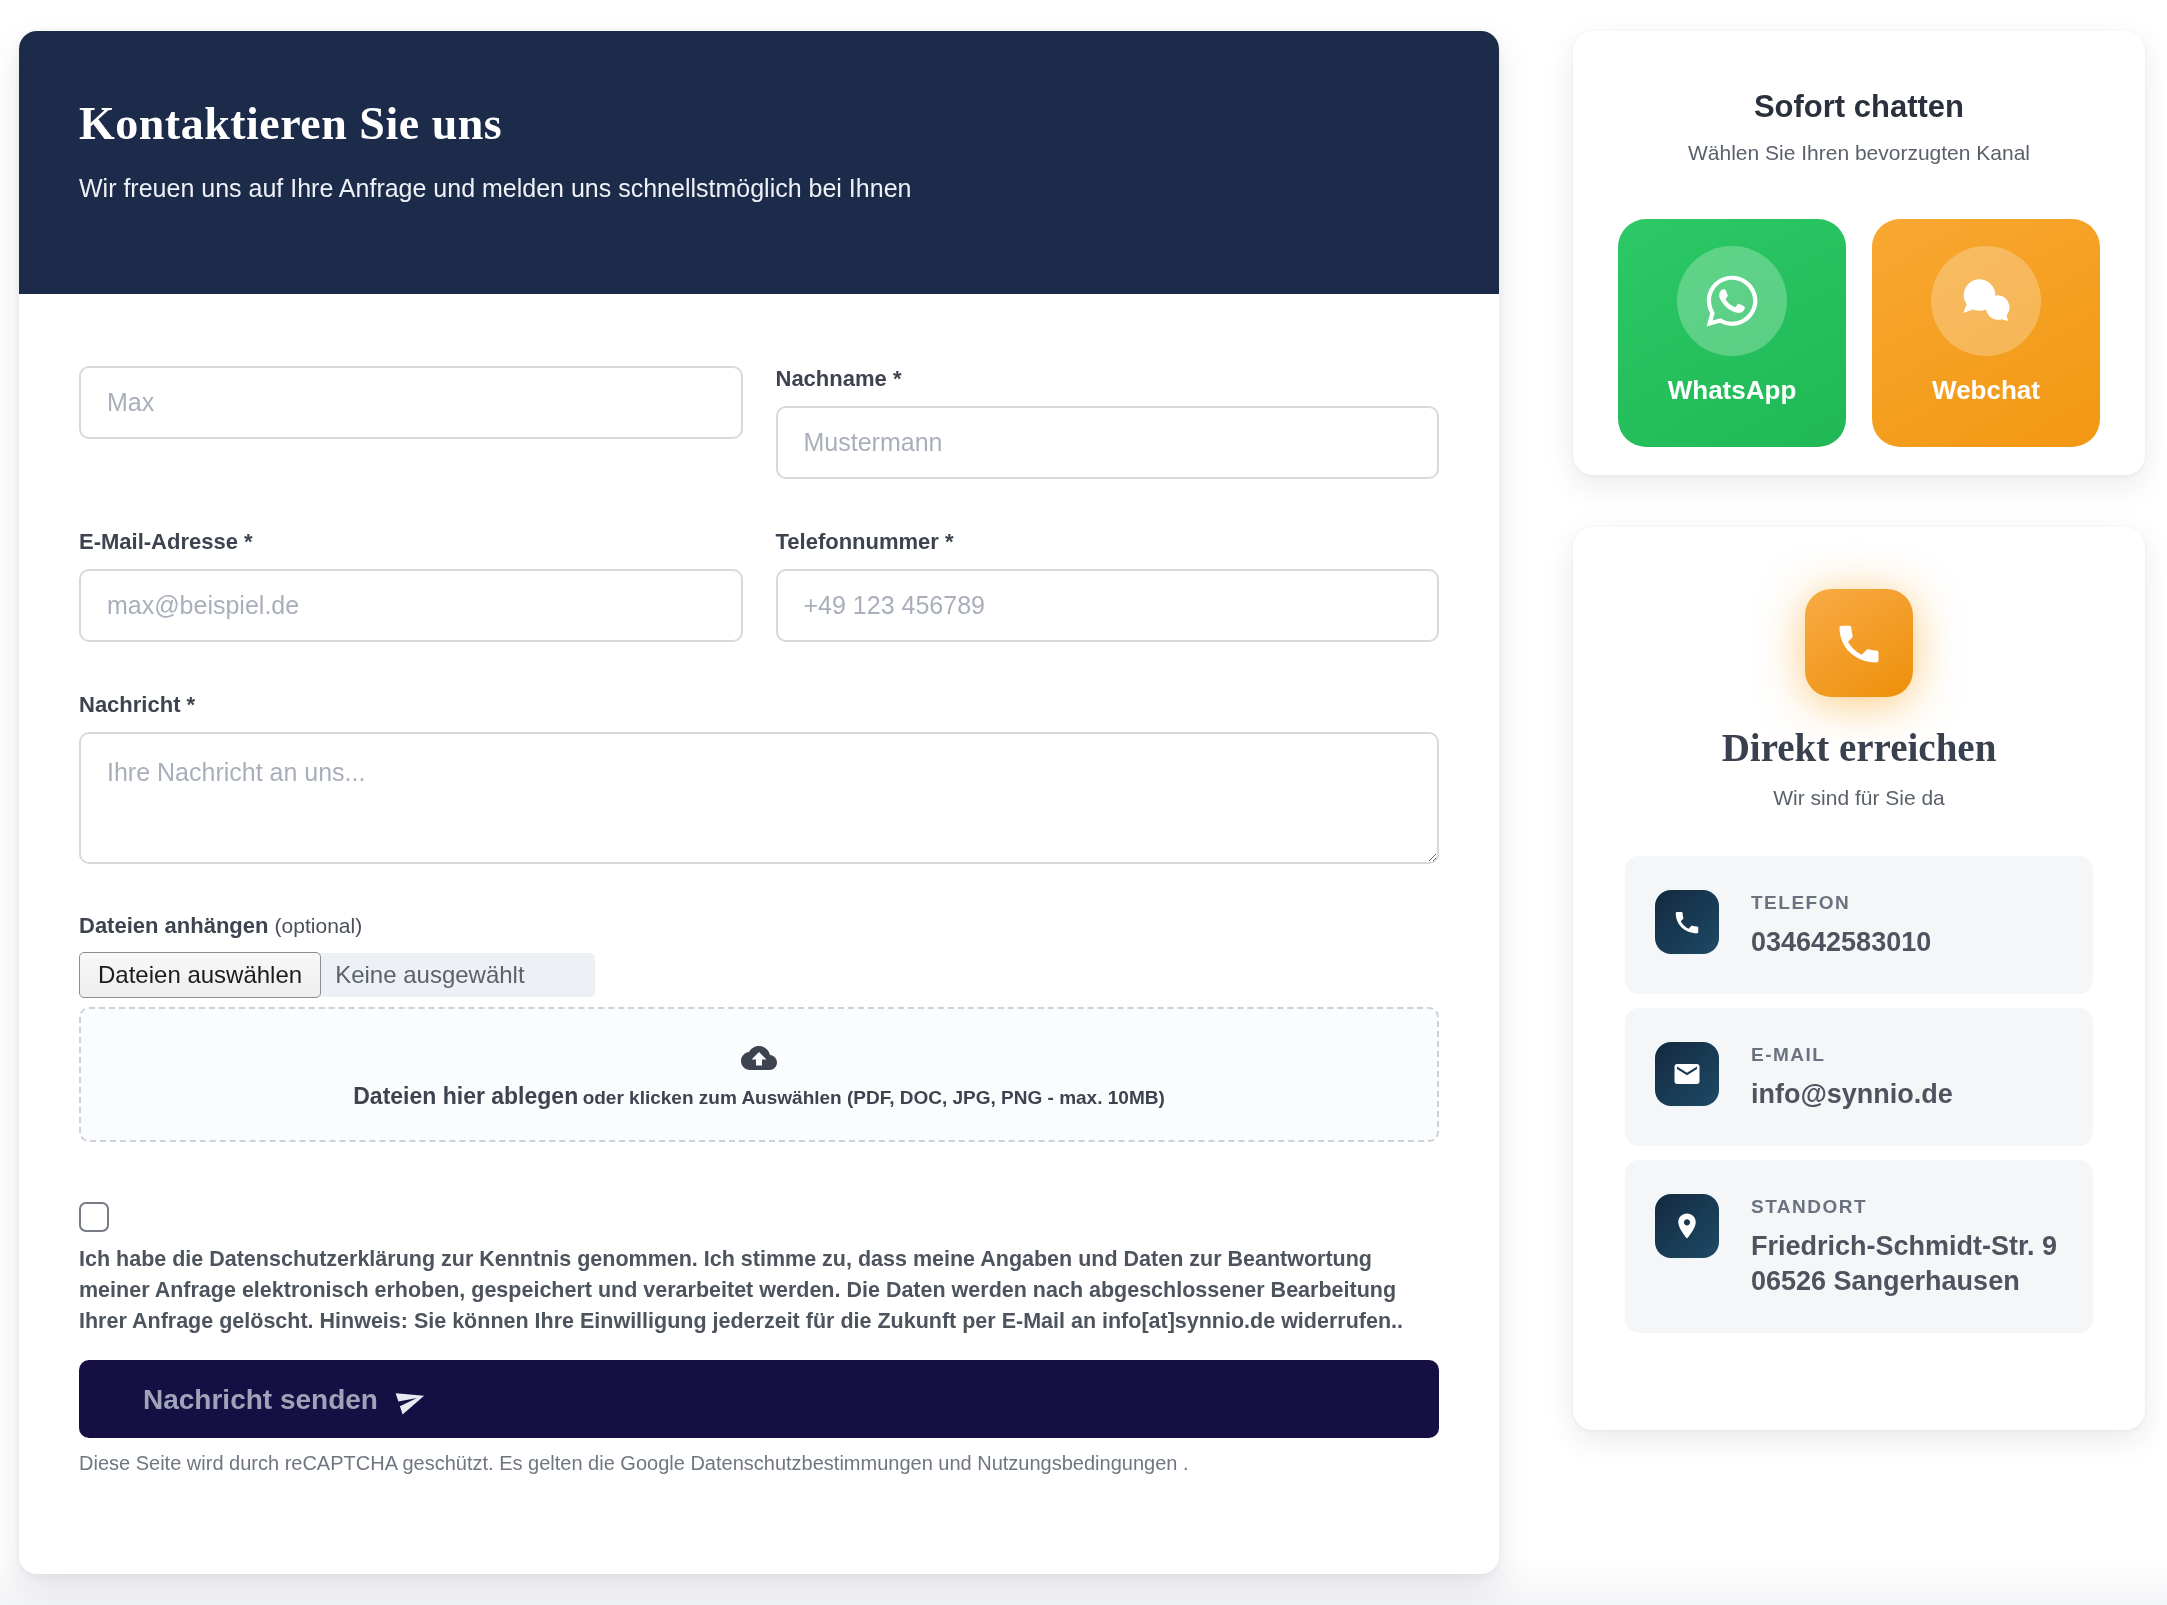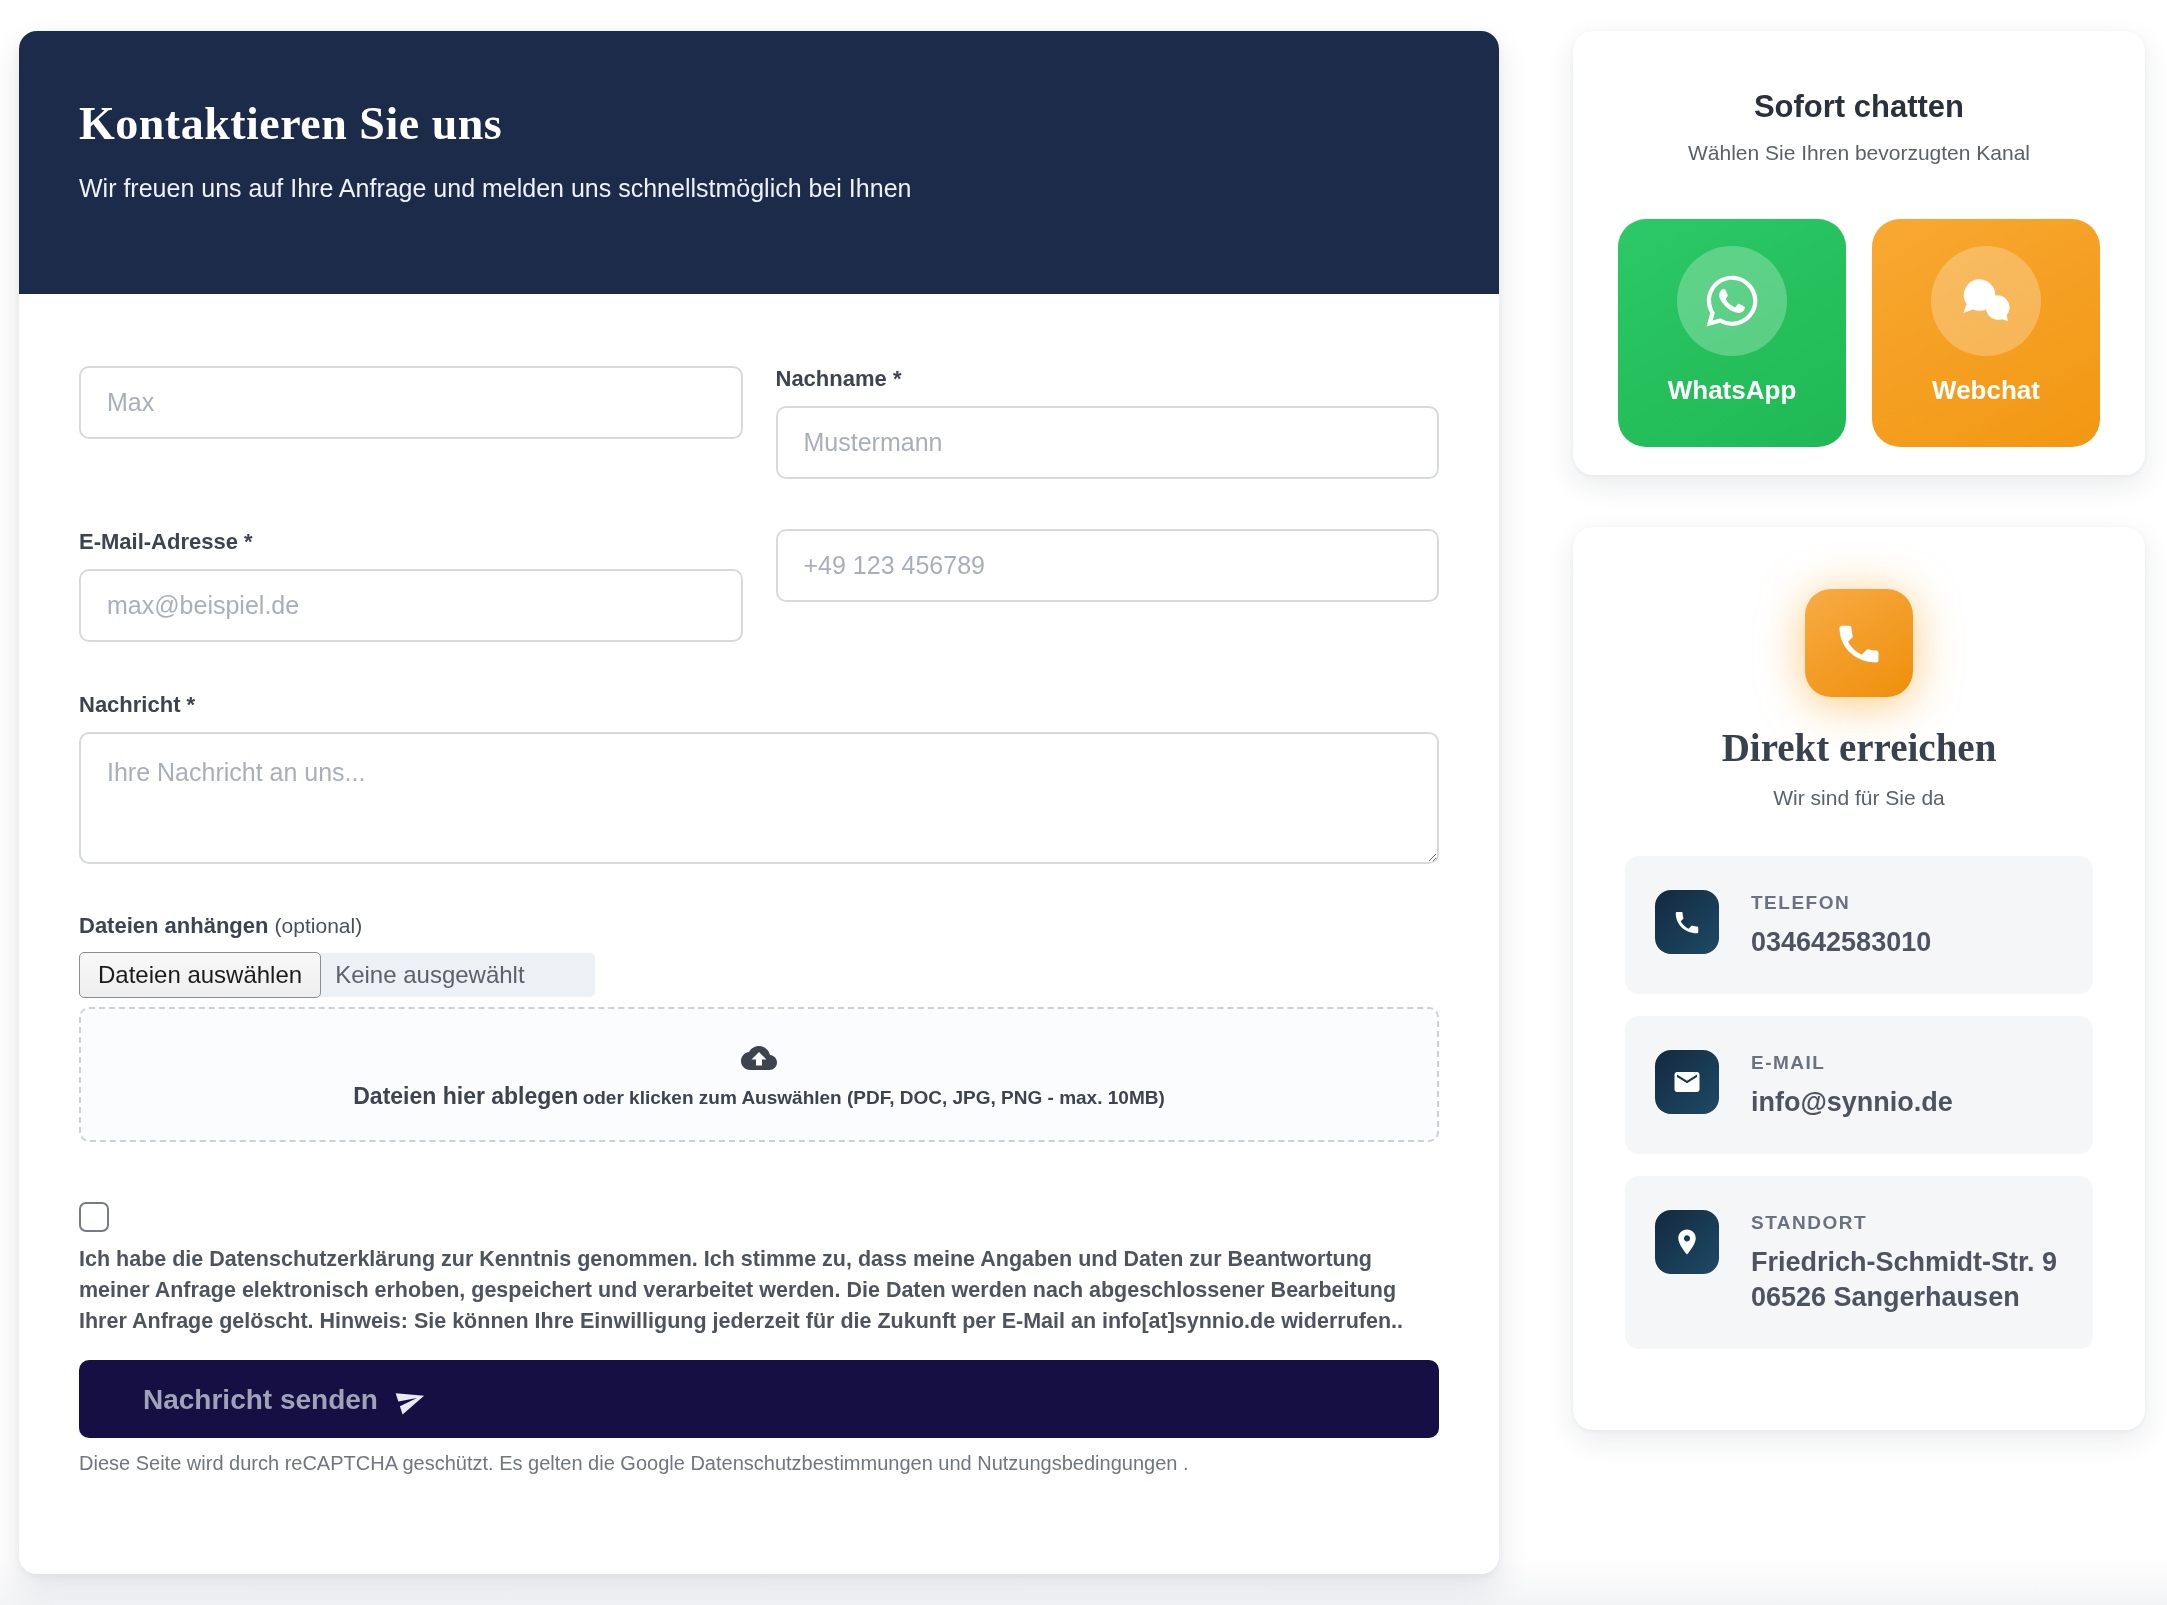--- a/index.html
+++ b/index.html
@@ -65,21 +65,21 @@
   .tile .t-label{margin-top:19px;font-size:26px;font-weight:bold;color:#ffffff;}
 
   .direct-card{top:527px;height:903px;padding-top:62px;text-align:center;}
   .phone-badge{width:108px;height:108px;margin:0 auto;border-radius:26px;
     background:linear-gradient(145deg,#f8ab45,#ee8f0a);box-shadow:0 6px 45px rgba(245,158,20,.55);
     display:flex;align-items:center;justify-content:center;}
   .phone-badge svg{width:52px;height:52px;fill:#ffffff;}
   .direct-card h2{margin:28px 0 0 0;font-family:"Liberation Serif","DejaVu Serif",serif;
     font-size:39px;font-weight:bold;color:#3a414e;}
   .direct-card .sub{margin-top:16px;font-size:21px;color:#5a616b;}
-  .contact-list{margin:46px 52px 0 52px;display:flex;flex-direction:column;gap:22px;text-align:left;}
+  .contact-list{margin:46px 52px 0 52px;display:flex;flex-direction:column;gap:14px;text-align:left;}
   .contact-row{background:#f5f6f8;border-radius:14px;padding:34px 30px;display:flex;gap:32px;align-items:flex-start;}
   .c-icon{flex:0 0 64px;width:64px;height:64px;border-radius:16px;background:linear-gradient(135deg,#13293f,#1e4a66);
     display:flex;align-items:center;justify-content:center;}
   .c-icon svg{width:30px;height:30px;fill:#ffffff;}
   .c-label{font-size:19px;font-weight:600;letter-spacing:1.5px;color:#6a7280;padding-top:2px;}
   .c-value{margin-top:11px;font-size:27px;font-weight:bold;color:#4d545f;line-height:35px;}
 </style>
 </head>
 <body>
 
@@ -101,20 +101,21 @@
           <input type="text" placeholder="Mustermann" style="">
         </div>
       </div>
 
       <div class="grid-2 mt-row">
         <div class="field">
           <label>E-Mail-Adresse *</label>
           <input type="text" placeholder="max@beispiel.de" style="">
         </div>
         <div class="field">
+          <label>Telefonnummer *</label>
           <input type="text" placeholder="+49 123 456789" style="">
         </div>
       </div>
 
       <div class="field mt-row">
         <label>Nachricht *</label>
         <textarea placeholder="Ihre Nachricht an uns..." style=""></textarea>
       </div>
 
       <div class="attach-label">

